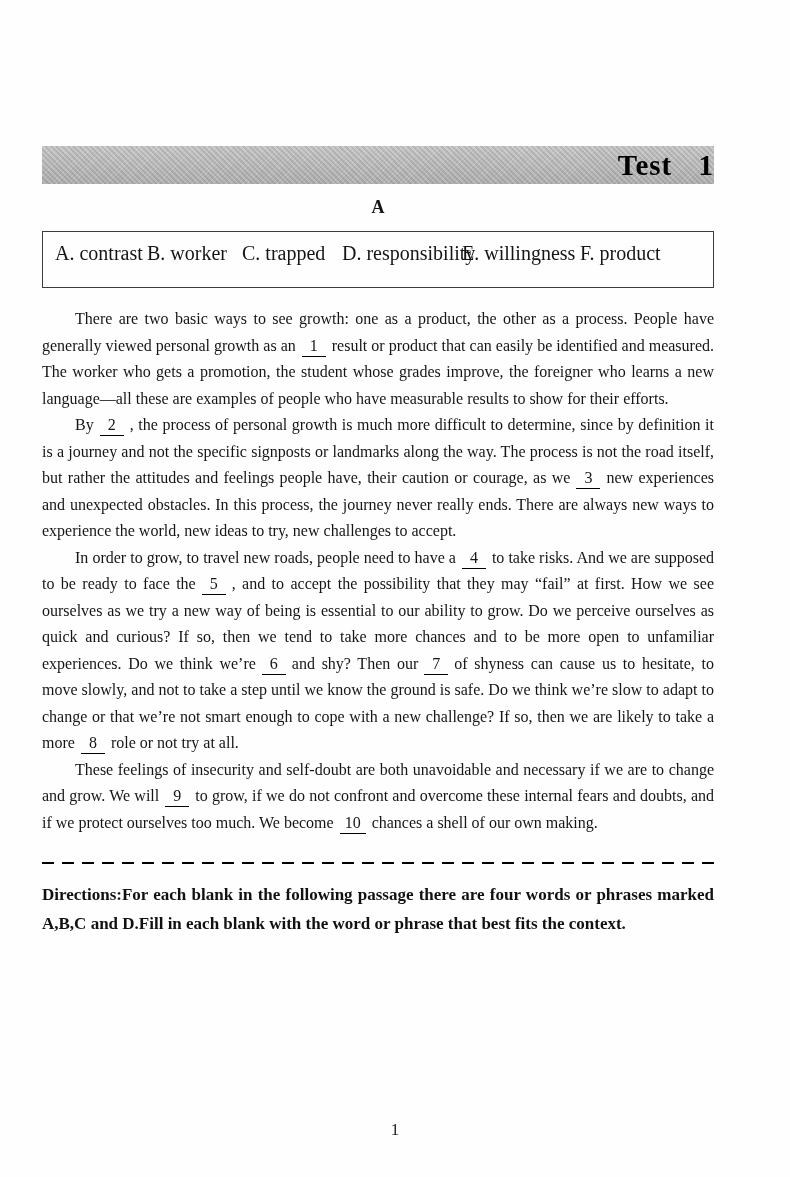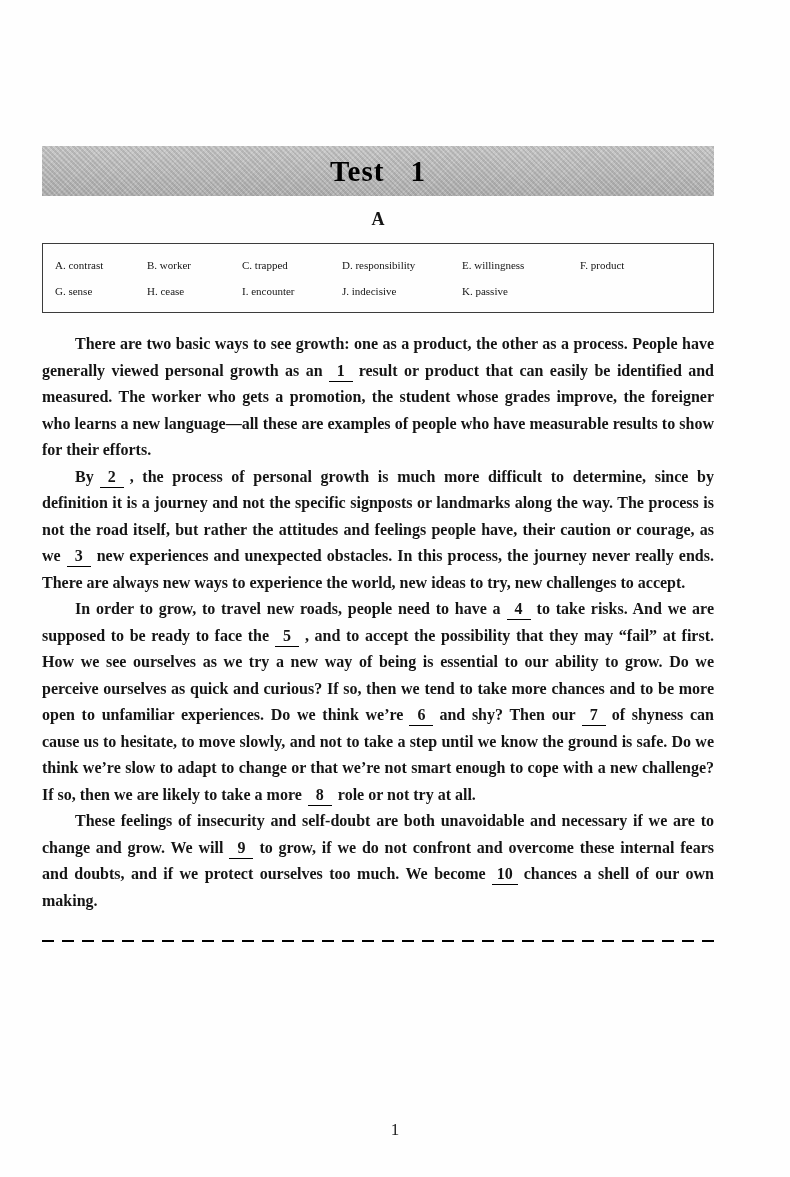--- a/index.html
+++ b/index.html
@@ -15,22 +15,22 @@
     width: 790px; height: 1177px;
     overflow: hidden;
     background: #fefefe;
   }
   .content {
     position: absolute;
     left: 42px; top: 146px;
     width: 672px;
   }
   .title-banner {
-    width: 100%; height: 50px;
-    display: flex; align-items: center; justify-content: center;
+    width: 100%; height: 38px;
+    display: flex; align-items: center; justify-content: flex-end;
     background:
       repeating-linear-gradient(45deg, rgba(0,0,0,0.10) 0 2px, rgba(0,0,0,0) 2px 4px),
       repeating-linear-gradient(-45deg, rgba(255,255,255,0.16) 0 1px, rgba(0,0,0,0) 1px 3px),
       linear-gradient(#c9c9c9, #b3b3b3);
   }
   .title-banner .title-text {
     font-size: 29px;
     font-weight: bold;
     letter-spacing: 1px;
     word-spacing: 18px;
@@ -45,37 +45,36 @@
     color: #111;
   }
   .section-label {
     margin: 13px 0 13px;
     text-align: center;
     font-size: 18px;
     font-weight: bold;
   }
   .word-box {
     border: 1px solid #3c3c3c;
-    padding: 8px 0 8px 12px;
-    font-size: 11px;
+    padding: 8px 0 21px 12px;
+    font-size: 20px;
   }
   .word-row {
     display: grid;
     grid-template-columns: 92px 95px 100px 120px 118px auto;
     line-height: 26px;
   }
   .word-option { white-space: nowrap; }
   .passage { margin-top: 18px; }
   .para {
     margin: 0;
     font-size: 16px;
     line-height: 26.5px;
     text-align: justify;
     text-indent: 33px;
-    font-weight: bold;
   }
   .blank {
     display: inline-block;
     min-width: 24px;
     padding: 0 5px;
     margin: 0 6px;
     border-bottom: 1.4px solid #000;
     text-align: center;
     text-indent: 0;
     line-height: 20px;
@@ -117,35 +116,29 @@
 
     <div class="word-box">
         <div class="word-row">
           <span class="word-option">A. contrast</span>
           <span class="word-option">B. worker</span>
           <span class="word-option">C. trapped</span>
           <span class="word-option">D. responsibility</span>
           <span class="word-option">E. willingness</span>
           <span class="word-option">F. product</span>
         </div>
-        <div class="word-row">
-          <span class="word-option">G. sense</span>
-          <span class="word-option">H. cease</span>
-          <span class="word-option">I. encounter</span>
-          <span class="word-option">J. indecisive</span>
-          <span class="word-option">K. passive</span>
-        </div>
       </div>
 
     <div class="passage">
         <p class="para"><span>There are two basic ways to see growth: one as a product, the other as a process. People have generally viewed personal growth as an</span><span class="blank">1</span><span>result or product that can easily be identified and measured. The worker who gets a promotion, the student whose grades improve, the foreigner who learns a new language—all these are examples of people who have measurable results to show for their efforts.</span></p>
         <p class="para"><span>By</span><span class="blank">2</span><span>, the process of personal growth is much more difficult to determine, since by definition it is a journey and not the specific signposts or landmarks along the way. The process is not the road itself, but rather the attitudes and feelings people have, their caution or courage, as we</span><span class="blank">3</span><span>new experiences and unexpected obstacles. In this process, the journey never really ends. There are always new ways to experience the world, new ideas to try, new challenges to accept.</span></p>
         <p class="para"><span>In order to grow, to travel new roads, people need to have a</span><span class="blank">4</span><span>to take risks. And we are supposed to be ready to face the</span><span class="blank">5</span><span>, and to accept the possibility that they may “fail” at first. How we see ourselves as we try a new way of being is essential to our ability to grow. Do we perceive ourselves as quick and curious? If so, then we tend to take more chances and to be more open to unfamiliar experiences. Do we think we’re</span><span class="blank">6</span><span>and shy? Then our</span><span class="blank">7</span><span>of shyness can cause us to hesitate, to move slowly, and not to take a step until we know the ground is safe. Do we think we’re slow to adapt to change or that we’re not smart enough to cope with a new challenge? If so, then we are likely to take a more</span><span class="blank">8</span><span>role or not try at all.</span></p>
         <p class="para"><span>These feelings of insecurity and self-doubt are both unavoidable and necessary if we are to change and grow. We will</span><span class="blank">9</span><span>to grow, if we do not confront and overcome these internal fears and doubts, and if we protect ourselves too much. We become</span><span class="blank">10</span><span>chances a shell of our own making.</span></p>
       </div>
 
     <div class="cut-line"></div>
 
+    <p class="directions-2">Directions:For each blank in the following passage there are four words or phrases marked A,B,C and D.Fill in each blank with the word or phrase that best fits the context.</p>
 
   </div>
 
   <div class="page-number">1</div>
 </div>
 
 </body></html>

